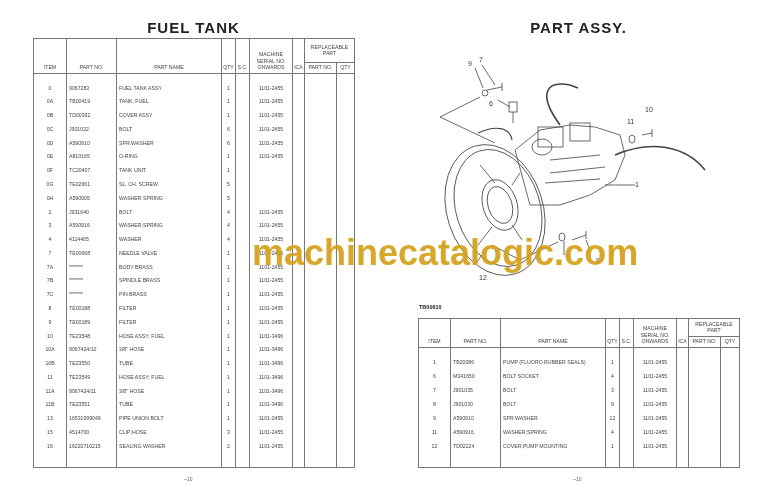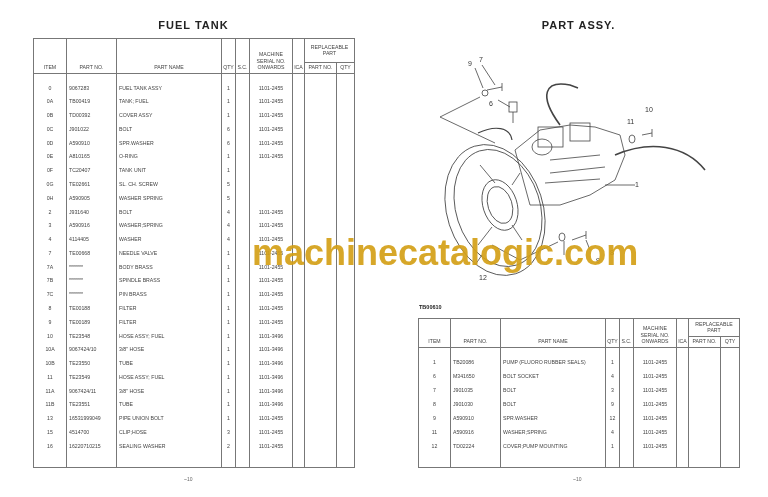--- a/index.html
+++ b/index.html
@@ -1,19 +1,19 @@
 <!DOCTYPE html>
 <html><head>
 <meta charset="utf-8">
 <style>
   html, body { margin:0; padding:0; }
   body { width:768px; height:497px; background:#ffffff; position:relative; overflow:hidden;
          font-family:"Liberation Sans", sans-serif; color:#333; }
   .page { position:absolute; top:0; height:497px; }
-  .title { position:absolute; font-weight:bold; font-size:11px; letter-spacing:1px; color:#222; text-align:center; }
+  .title { position:absolute; font-weight:bold; font-size:15px; letter-spacing:1px; color:#222; text-align:center; }
   table.parts { position:absolute; border-collapse:collapse; font-size:5.2px; color:#444; table-layout:fixed; }
   table.parts th { font-weight:normal; border-left:1px solid #777; border-right:1px solid #777;
                    border-bottom:1px solid #777; vertical-align:bottom; padding:1px 1px 2px; text-align:center; line-height:6.5px; }
   table.parts thead tr:first-child th { border-top:1px solid #777; }
   table.parts td { border-left:1px solid #777; border-right:1px solid #777; padding:0 2px; height:8.1px; line-height:8.1px; white-space:nowrap; overflow:hidden; }
   table.parts tbody { border-bottom:1px solid #777; }
   td.c { text-align:center; }
   td.l { text-align:left; }
   td.spacer { height:auto; }
   .pagenum { position:absolute; font-size:5px; color:#666; }

